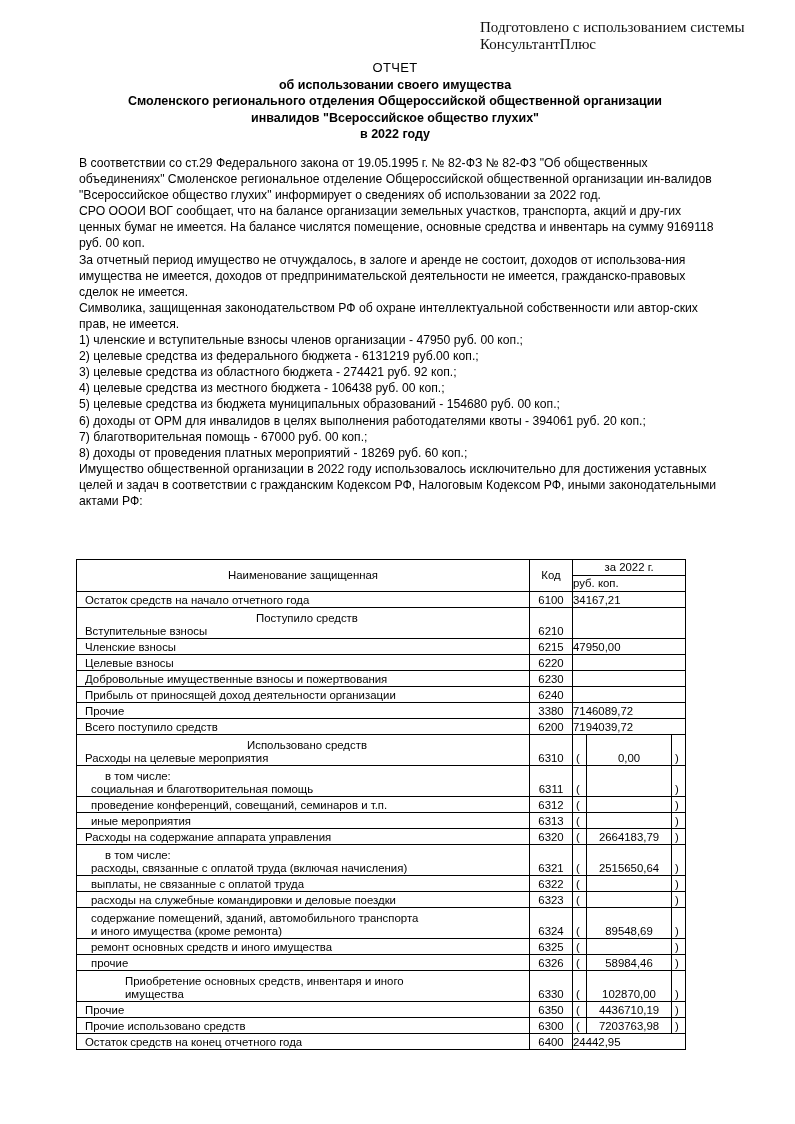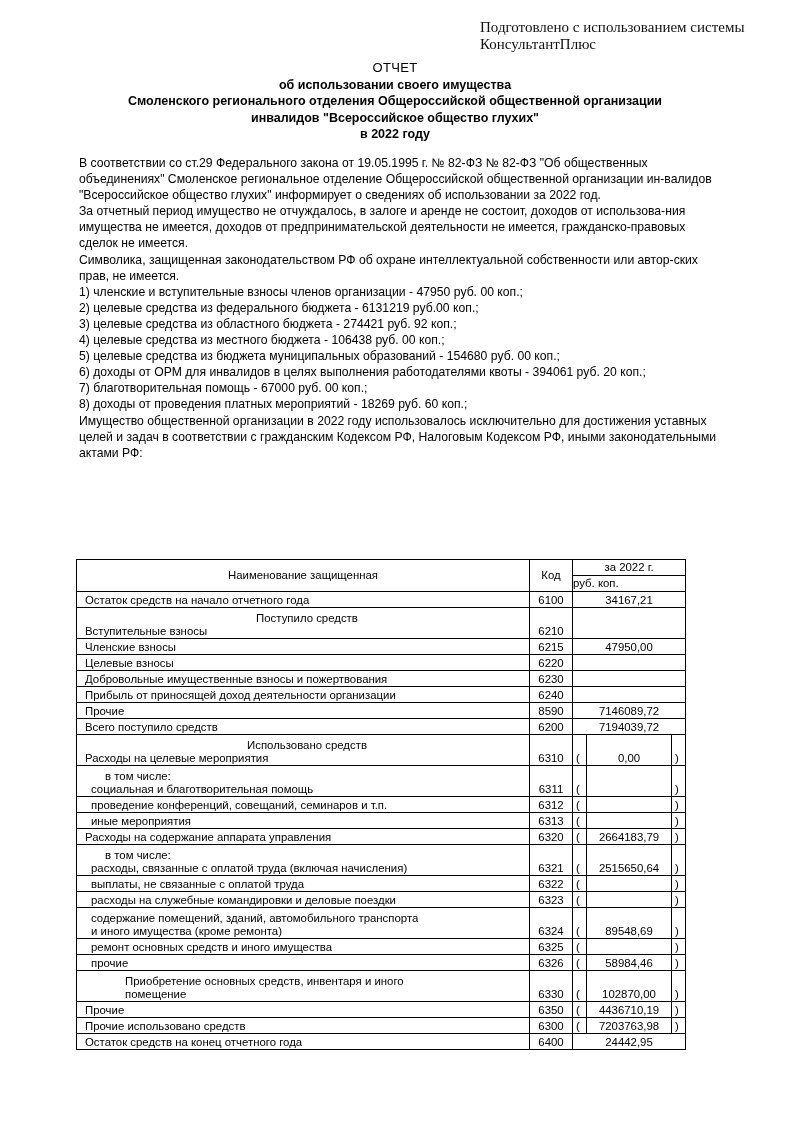--- a/index.html
+++ b/index.html
@@ -25,41 +25,42 @@
     font-size: 11.4px; line-height: 13px;
   }
   table.report td {
     border: 1px solid #000; padding: 0 0 0 8px; vertical-align: bottom; height: 15px;
   }
   table.report td.name { width: 404px; }
   table.report td.code { width: 42px; text-align: center; padding: 0; }
   table.report td.par { width: 10px; padding: 0 0 0 3px; border-right: none; }
   table.report td.val { width: 84px; text-align: center; padding: 0; }
   table.report td.parr { width: 10px; padding: 0 0 0 3px; border-left: 1px solid #000; }
-  table.report td.valwide { text-align: center; padding: 0; }
+  table.report td.valwide { text-align: left; padding: 0; }
   .ctr { text-align: center; display: block; }
   .ind1 { padding-left: 6px; display: block; }
   .indsub { padding-left: 20px; display: block; }
   table.report tr.hdr td { vertical-align: middle; }
 </style>
 </head>
 <body>
 
 <div class="header-note">Подготовлено с использованием системы КонсультантПлюс</div>
 
 <div class="title-block">
   <div class="main">ОТЧЕТ</div>
   <div>об использовании своего имущества</div>
   <div>Смоленского регионального отделения Общероссийской общественной организации</div>
   <div>инвалидов "Всероссийское общество глухих"</div>
   <div>в 2022 году</div>
 </div>
 
 <div class="body-text">
   <p>В соответствии со ст.29 Федерального закона от 19.05.1995 г. № 82-ФЗ № 82-ФЗ "Об общественных объединениях" Смоленское региональное отделение Общероссийской общественной организации ин-валидов "Всероссийское общество глухих" информирует о сведениях об использовании за 2022 год.</p>
+  <p>СРО ОООИ ВОГ сообщает, что на балансе организации земельных участков, транспорта, акций и дру-гих ценных бумаг не имеется. На балансе числятся помещение, основные средства и инвентарь на сумму 9169118 руб. 00 коп.</p>
   <p>За отчетный период имущество не отчуждалось, в залоге и аренде не состоит, доходов от использова-ния имущества не имеется, доходов от предпринимательской деятельности не имеется, гражданско-правовых сделок не имеется.</p>
   <p>Символика, защищенная законодательством РФ об охране интеллектуальной собственности или автор-ских прав, не имеется.</p>
   <p>1) членские и вступительные взносы членов организации - 47950 руб. 00 коп.;</p>
   <p>2) целевые средства из федерального бюджета - 6131219 руб.00 коп.;</p>
   <p>3) целевые средства из областного бюджета - 274421 руб. 92 коп.;</p>
   <p>4) целевые средства из местного бюджета - 106438 руб. 00 коп.;</p>
   <p>5) целевые средства из бюджета муниципальных образований - 154680 руб. 00 коп.;</p>
   <p>6) доходы от ОРМ для инвалидов в целях выполнения работодателями квоты - 394061 руб. 20 коп.;</p>
   <p>7) благотворительная помощь - 67000 руб. 00 коп.;</p>
   <p>8) доходы от проведения платных мероприятий - 18269 руб. 60 коп.;</p>
@@ -107,21 +108,21 @@
     <td class="code">6230</td>
     <td colspan="3" class="valwide"></td>
   </tr>
   <tr>
     <td class="name">Прибыль от приносящей доход деятельности организации</td>
     <td class="code">6240</td>
     <td colspan="3" class="valwide"></td>
   </tr>
   <tr>
     <td class="name">Прочие</td>
-    <td class="code">8590</td>
+    <td class="code">3380</td>
     <td colspan="3" class="valwide">7146089,72</td>
   </tr>
   <tr>
     <td class="name">Всего поступило средств</td>
     <td class="code">6200</td>
     <td colspan="3" class="valwide">7194039,72</td>
   </tr>
 
   <tr>
     <td class="name" style="height:30px;">
@@ -222,21 +223,21 @@
           <span class="ind1">прочие</span>
         </td>
     <td class="code">6326</td>
     <td class="par">(</td>
     <td class="val">58984,46</td>
     <td class="parr">)</td>
   </tr>
   <tr>
     <td class="name" style="height:30px;padding-left:48px;">
       <span style="display:block;">Приобретение основных средств, инвентаря и иного</span>
-      <span>помещение</span>
+      <span>имущества</span>
     </td>
     <td class="code">6330</td>
     <td class="par">(</td>
     <td class="val">102870,00</td>
     <td class="parr">)</td>
   </tr>
   <tr>
     <td class="name">Прочие</td>
     <td class="code">6350</td>
     <td class="par">(</td>

